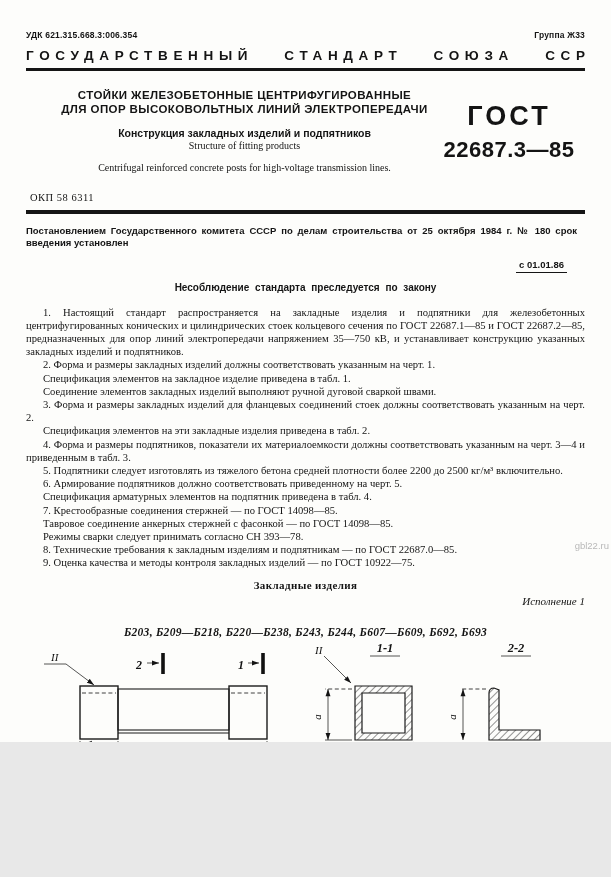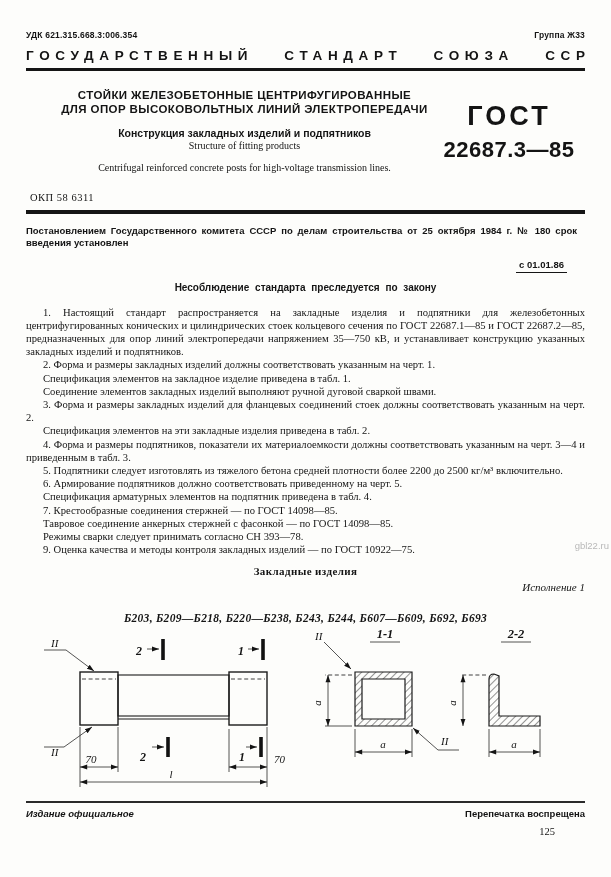--- a/index.html
+++ b/index.html
@@ -1,16 +1,16 @@
 <!DOCTYPE html>
 <html><head>
 <meta charset="utf-8">
 <style>
   html,body{margin:0;padding:0;background:#e8e8e8;}
-  .page{width:611px;height:877px;background:#fdfdfb;position:relative;margin:0 auto;
+  .page{width:611px;height:742px;background:#fdfdfb;position:relative;margin:0 auto;
         color:#141414;font-family:"Liberation Serif",serif;overflow:hidden;}
   .margin-box{padding:30px 26px 0 26px;}
 
   
   .udk-row{display:flex;justify-content:space-between;align-items:flex-end;
            font:bold 8.5px "Liberation Sans",sans-serif;letter-spacing:.2px;margin-bottom:9px;}
   .std-title{display:flex;justify-content:space-between;
              font:bold 13.5px/1 "Liberation Sans",sans-serif;margin-bottom:5px;}
   .std-title span{letter-spacing:.42em;margin-right:-.42em;}
   .rule{background:#151515;}
@@ -118,20 +118,21 @@
       <p>Соединение элементов закладных изделий выполняют ручной дуговой сваркой швами.</p>
       <p>3. Форма и размеры закладных изделий для фланцевых соединений стоек должны соответствовать указанным на черт. 2.</p>
       <p>Спецификация элементов на эти закладные изделия приведена в табл. 2.</p>
       <p>4. Форма и размеры подпятников, показатели их материалоемкости должны соответствовать указанным на черт. 3—4 и приведенным в табл. 3.</p>
       <p>5. Подпятники следует изготовлять из тяжелого бетона средней плотности более 2200 до 2500 кг/м³ включительно.</p>
       <p>6. Армирование подпятников должно соответствовать приведенному на черт. 5.</p>
       <p>Спецификация арматурных элементов на подпятник приведена в табл. 4.</p>
       <p>7. Крестообразные соединения стержней — по ГОСТ 14098—85.</p>
       <p>Тавровое соединение анкерных стержней с фасонкой — по ГОСТ 14098—85.</p>
       <p>Режимы сварки следует принимать согласно СН 393—78.</p>
+      <p>8. Технические требования к закладным изделиям и подпятникам — по ГОСТ 22687.0—85.</p>
       <p>9. Оценка качества и методы контроля закладных изделий — по ГОСТ 10922—75.</p>
     </div>
 
     <div class="sec-h">Закладные изделия</div>
     <div class="sec-i">Исполнение 1</div>
     <div class="sec-m">Б203, Б209—Б218, Б220—Б238, Б243, Б244, Б607—Б609, Б692, Б693</div>
 
     <svg class="drawing" width="559" height="172" viewBox="26 597 559 172" xmlns="http://www.w3.org/2000/svg">
       <defs>
         <pattern id="hatch" patternUnits="userSpaceOnUse" width="5" height="5" patternTransform="rotate(45)">

